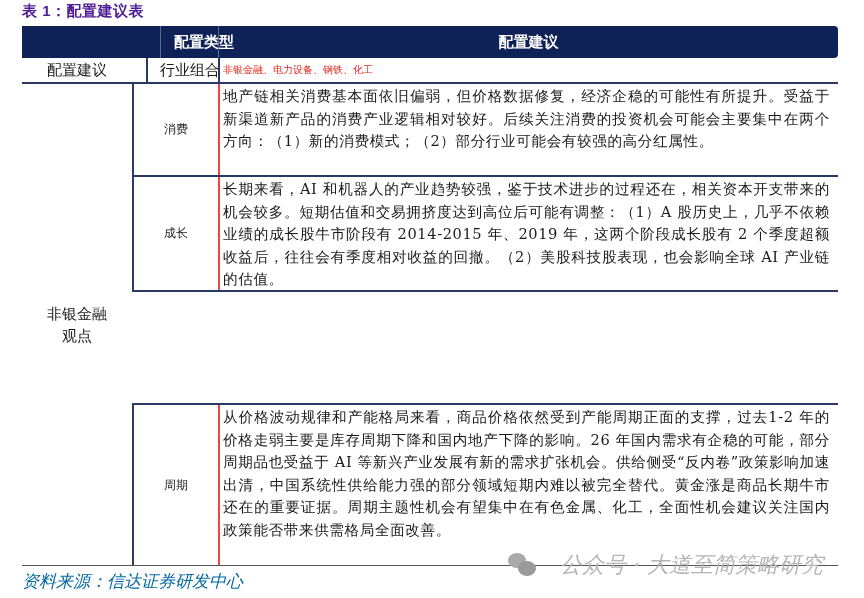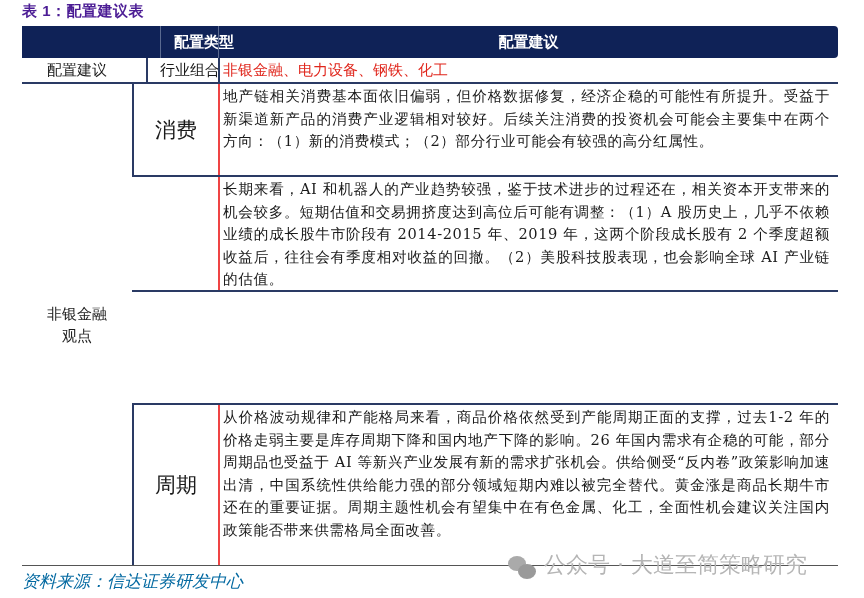--- a/index.html
+++ b/index.html
@@ -10,35 +10,35 @@
   .tbl { position:absolute; left:22px; top:26px; width:816px; }
   .hdr { position:relative; height:32px; background:#0f2257; border-top-right-radius:4px; border-bottom-right-radius:4px; }
   .hdr .c2 { position:absolute; left:110px; width:86px; top:0; height:32px; border-left:1px solid #5a6a90;
              color:#fff; font-weight:bold; font-size:15px; line-height:32px; text-align:center;margin-left:28px; }
   .hdr .c3 { position:absolute; left:196px; right:0; top:0; height:32px; border-left:1px solid #5a6a90;
              color:#fff; font-weight:bold; font-size:15px; line-height:32px; text-align:center; }
   .row1 { position:relative; height:24px; border-bottom:2px solid #2a3a64; }
   .row1 .c1 { position:absolute; left:0; width:110px; top:0; height:24px; line-height:24px; text-align:center; font-size:15px; }
   .row1 .c2 { position:absolute; left:110px; width:86px; top:0; height:24px; line-height:24px; text-align:center; font-size:15px;
               border-left:2px solid #2a3a64; box-sizing:border-box;margin-left:14px; }
-  .row1 .c3 { position:absolute; left:196px; right:0; top:0; height:24px; line-height:24px; padding-left:3px; font-size:15px; color:#e0261c;
+  .row1 .c3 { position:absolute; left:196px; right:0; top:0; height:24px; line-height:24px; padding-left:3px; font-size:10px; color:#e0261c;
               border-left:2px solid #2a3a64; box-sizing:border-box; }
   .body { position:relative; height:481px; border-bottom:1.5px solid #555; }
   .grp { position:absolute; left:0; width:110px; top:0; height:481px; display:flex; align-items:center; justify-content:center;
          text-align:center; font-size:15px; line-height:22px; }
   .grp span { display:block; width:80px; }
   .sub { position:absolute; left:110px; right:0; border-bottom:2px solid #2a3a64; box-sizing:border-box; }
   .sub:last-child { border-bottom:none; }
   .sub .c2 { position:absolute; left:0; width:86px; top:0; bottom:0; border-left:2px solid #2a3a64; box-sizing:border-box;
-             display:flex; align-items:center; justify-content:center; font-size:21px; }
+             display:flex; align-items:center; justify-content:center; font-size:12px; }
   .sub .c3 { position:absolute; left:86px; right:0; top:0; bottom:0; border-left:2px solid #ef4444; box-sizing:border-box;
              padding:1px 8px 0 3px; font-size:14.6px; line-height:22.6px; text-align:justify; letter-spacing:0.6px; }
   .source { position:absolute; left:22px; top:570px; font-size:17px; font-style:italic; color:#0369a1; }
   .wm { position:absolute; left:508px; top:550px; font-size:22px; color:#b5b5b5;
-        font-family:"DejaVu Sans","Liberation Sans",sans-serif; display:flex; align-items:flex-end; gap:6px; }
+        font-family:"DejaVu Sans","Liberation Sans",sans-serif; display:flex; align-items:center; gap:22px;font-style:italic; }
   .wm .icon { width:30px; height:24px; position:relative; }
   .wm .icon i { position:absolute; background:#aaa; border-radius:50%; }
 </style>
 </head>
 <body>
 
 <div class="title">表 1：配置建议表</div>
 
 <div class="tbl">
   <div class="hdr">
@@ -58,20 +58,21 @@
         <span>非银金融</span>
         <span>观点</span>
       </span>
     </div>
 
     <div class="sub" style="top:0;height:93px;">
       <div class="c2">消费</div>
       <div class="c3">地产链相关消费基本面依旧偏弱，但价格数据修复，经济企稳的可能性有所提升。受益于新渠道新产品的消费产业逻辑相对较好。后续关注消费的投资机会可能会主要集中在两个方向：（1）新的消费模式；（2）部分行业可能会有较强的高分红属性。</div>
     </div>
     <div class="sub" style="top:93px;height:115px;">
+      <div class="c2">成长</div>
       <div class="c3">长期来看，AI 和机器人的产业趋势较强，鉴于技术进步的过程还在，相关资本开支带来的机会较多。短期估值和交易拥挤度达到高位后可能有调整：（1）A 股历史上，几乎不依赖业绩的成长股牛市阶段有 2014-2015 年、2019 年，这两个阶段成长股有 2 个季度超额收益后，往往会有季度相对收益的回撤。（2）美股科技股表现，也会影响全球 AI 产业链的估值。</div>
     </div>
     <div class="sub" style="top:208px;height:113px;">
     </div>
     <div class="sub" style="top:321px;height:160px;border-bottom:none;">
       <div class="c2">周期</div>
       <div class="c3">从价格波动规律和产能格局来看，商品价格依然受到产能周期正面的支撑，过去1-2 年的价格走弱主要是库存周期下降和国内地产下降的影响。26 年国内需求有企稳的可能，部分周期品也受益于 AI 等新兴产业发展有新的需求扩张机会。供给侧受“反内卷”政策影响加速出清，中国系统性供给能力强的部分领域短期内难以被完全替代。黄金涨是商品长期牛市还在的重要证据。周期主题性机会有望集中在有色金属、化工，全面性机会建议关注国内政策能否带来供需格局全面改善。</div>
     </div>
   </div>
 </div>

